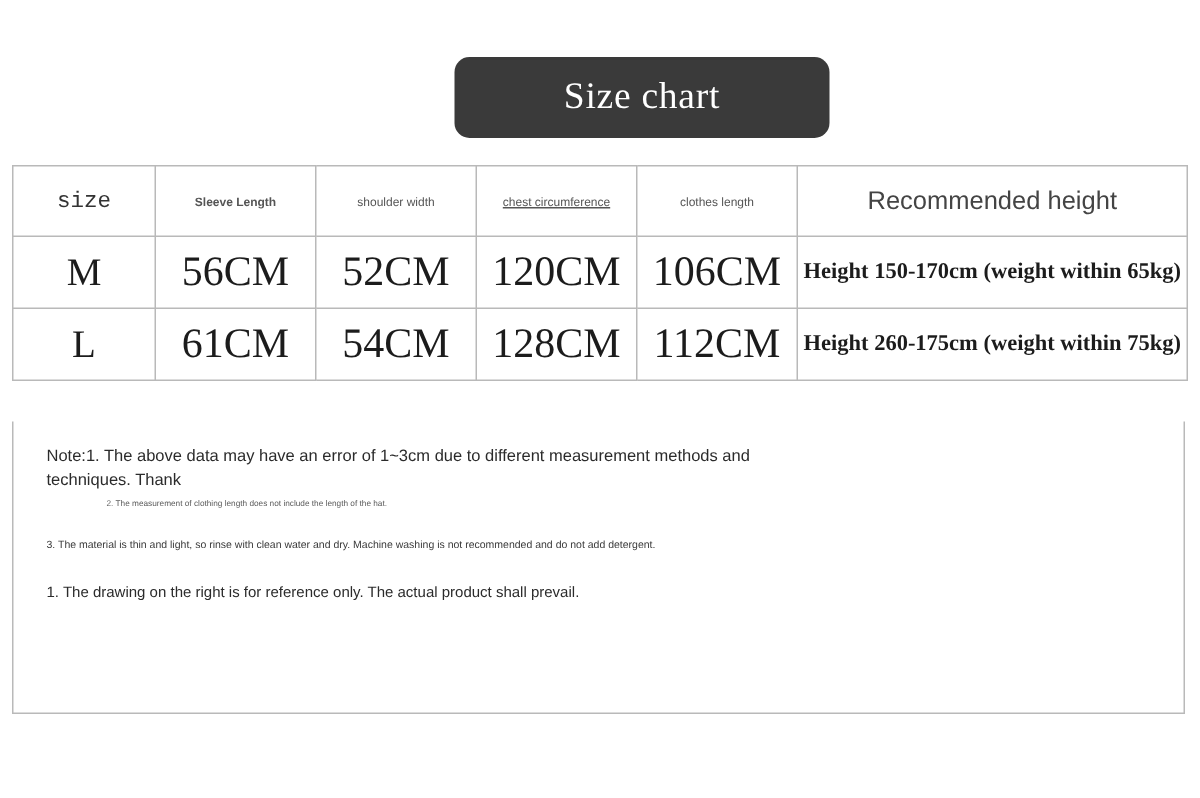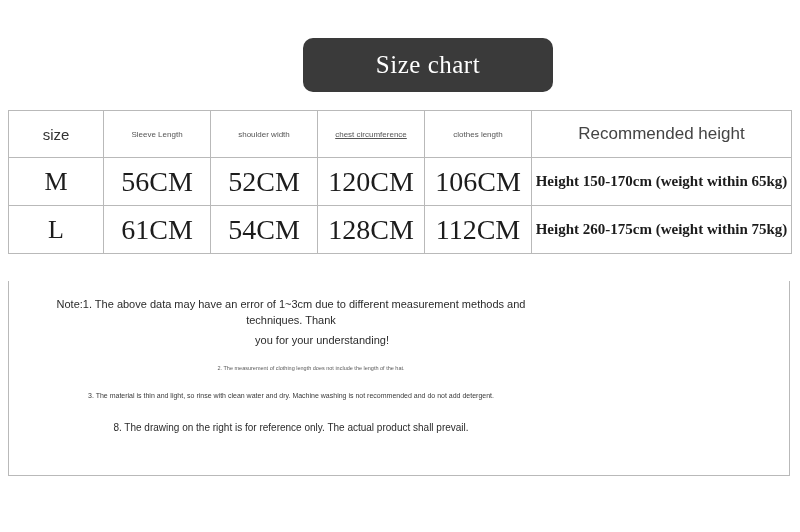--- a/index.html
+++ b/index.html
@@ -61,21 +61,21 @@
     vertical-align: middle;
   }
   thead th {
     height: 44px;
     font-weight: normal;
     color: #444;
     background: #fff;
   }
   th.col-size {
     font-size: 15px;
-    font-family: Liberation Sans, sans-serif;
+    font-family: Liberation Mono, monospace;
     color: #333;
   }
   th.col-small {
     font-size: 8px;
     color: #555;
     font-weight: normal;
   }
   th.col-height {
     font-size: 17px;
     color: #444;
@@ -110,21 +110,20 @@
   }
   .notes-list {
     position: absolute;
     left: 22px;
     top: 16px;
     width: 520px;
   }
   .note {
     color: #2b2b2b;
     line-height: 1.45;
-    text-align: center;
   }
   .note-1 {
     font-size: 11px;
     margin-bottom: 4px;
   }
   .note-1b {
     font-size: 11px;
     margin-left: 62px;
     margin-bottom: 16px;
   }
@@ -151,21 +150,21 @@
 
   <div class="title-banner">
     <span class="title-text">Size chart</span>
   </div>
 
   <div class="chart-wrap">
     <table class="size-table">
       <thead>
         <tr>
           <th class="col-size" style="width:92px;">size</th>
-          <th class="col-small" style="width:104px;">Sleeve Length</th>
+          <th class="col-small" style="width:104px;font-weight:bold;">Sleeve Length</th>
           <th class="col-small" style="width:104px;">shoulder width</th>
           <th class="col-small" style="width:104px;text-decoration:underline;">chest circumference</th>
           <th class="col-small" style="width:104px;">clothes length</th>
           <th class="col-height">Recommended height</th>
         </tr>
       </thead>
       <tbody>
         <tr>
           <td class="cell-size">M</td>
           <td class="cell-measure">56CM</td>
@@ -182,21 +181,20 @@
           <td class="cell-measure">112CM</td>
           <td class="cell-height">Height 260-175cm (weight within 75kg)</td>
         </tr>
       </tbody>
     </table>
   </div>
 
   <div class="notes-panel">
     <div class="notes-list">
       <div class="note note-1">Note:1. The above data may have an error of 1~3cm due to different measurement methods and techniques. Thank</div>
-      <div class="note note-1b">you for your understanding!</div>
       <div class="note note-2">2. The measurement of clothing length does not include the length of the hat.</div>
       <div class="note note-3">3. The material is thin and light, so rinse with clean water and dry. Machine washing is not recommended and do not add detergent.</div>
-      <div class="note note-4">8. The drawing on the right is for reference only. The actual product shall prevail.</div>
+      <div class="note note-4">1. The drawing on the right is for reference only. The actual product shall prevail.</div>
     </div>
 
   </div>
 
 </div>
 
 </body></html>

